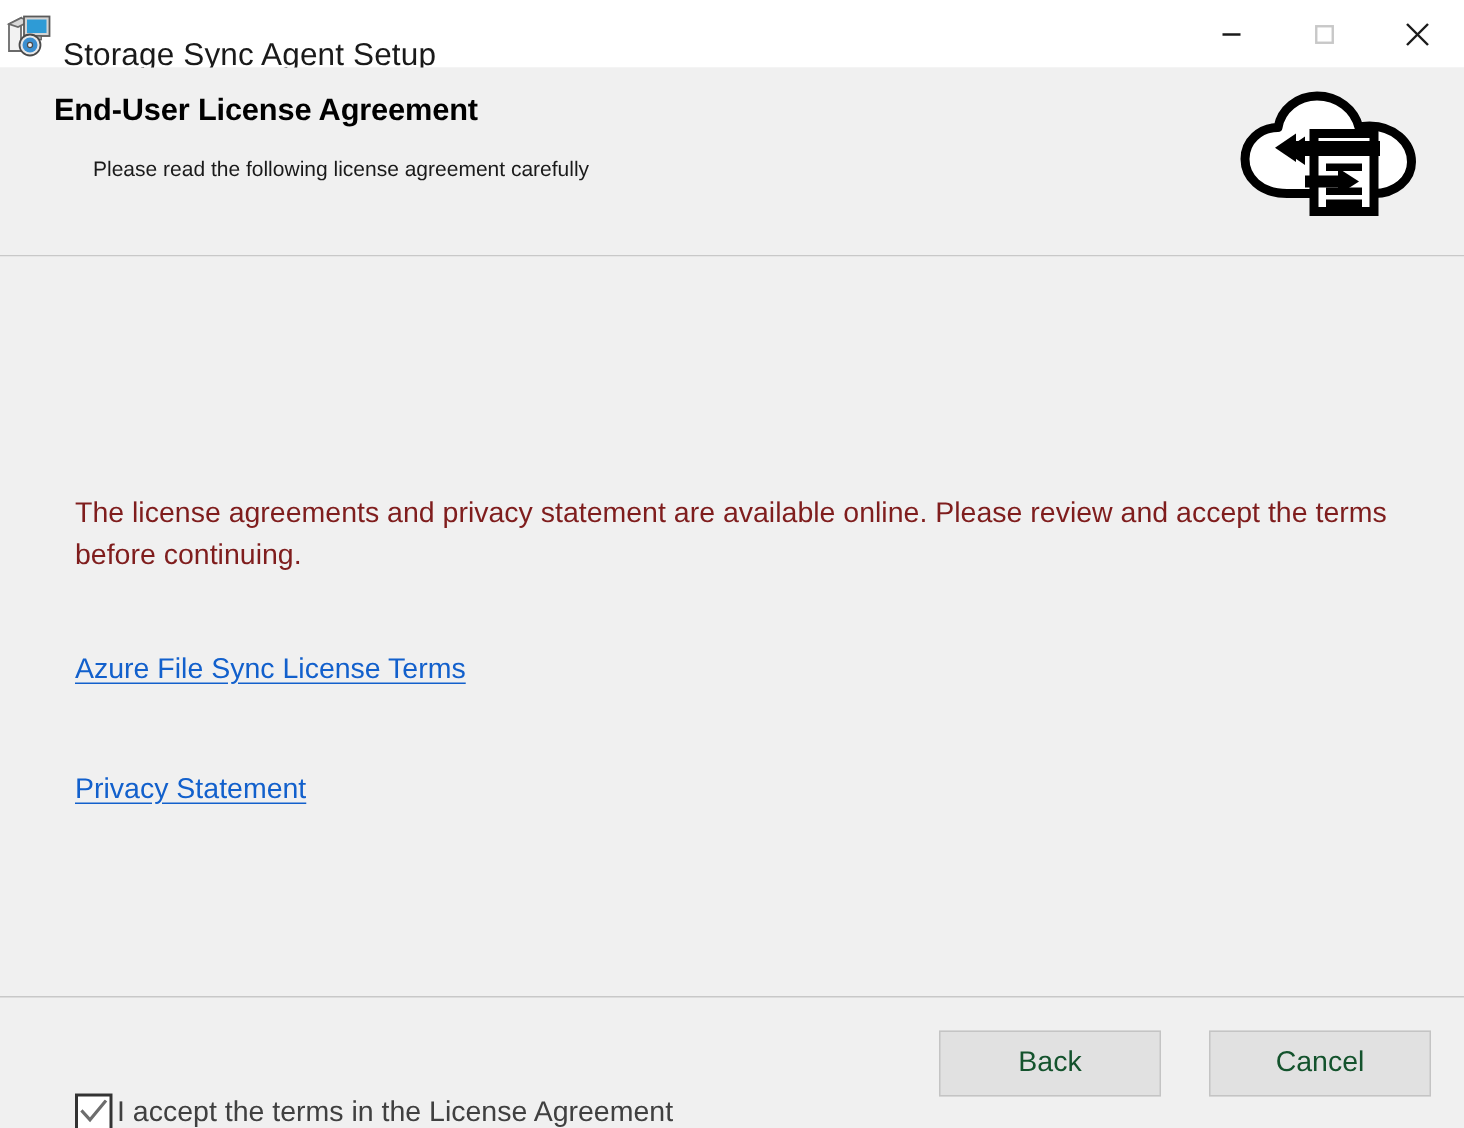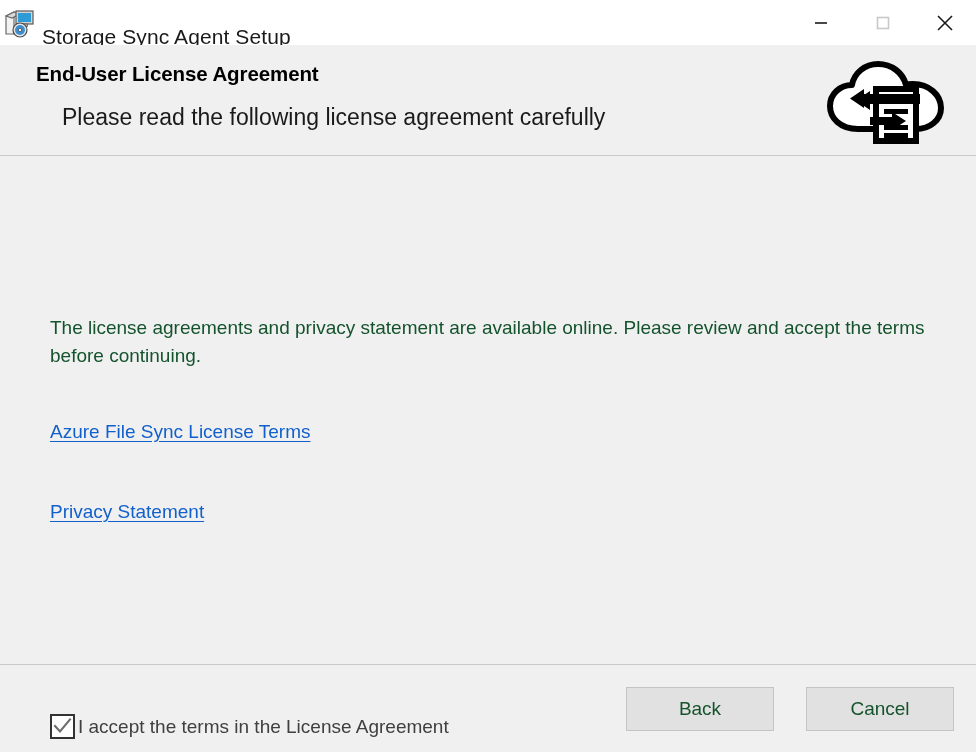--- a/index.html
+++ b/index.html
@@ -64,40 +64,40 @@
     padding: 0;
     cursor: default;
   }
   .caption-btn.min svg line { stroke: #1a1a1a; }
   .caption-btn.max svg rect { stroke: #c8c8c8; }
   .caption-btn.close svg line { stroke: #1a1a1a; }
 
   
   .header {
     flex: 0 0 auto;
-    height: 111px;
+    height: 126px;
     background: #f0f0f0;
     position: relative;
     border-bottom: 1px solid #c8c8c8;
     box-sizing: border-box;
   }
   .header-title {
     position: absolute;
     left: 36px;
     top: 17px;
     font-size: 20.5px;
     font-weight: bold;
     color: #000;
     letter-spacing: -0.1px;
   }
   .header-subtitle {
     position: absolute;
     left: 62px;
     top: 59px;
-    font-size: 23px;
+    font-size: 14px;
     font-weight: 400;
     color: #1a1a1a;
   }
   .header-logo {
     position: absolute;
     right: 22px;
     top: 8px;
     width: 130px;
     height: 96px;
   }
@@ -110,21 +110,21 @@
     border-bottom: 1px solid #c8c8c8;
     box-sizing: border-box;
   }
   .body-text {
     position: absolute;
     left: 50px;
     top: 158px;
     width: 884px;
     font-size: 19px;
     line-height: 28px;
-    color: #14532d;
+    color: #7f1d1d;
   }
   .link {
     position: absolute;
     left: 50px;
     font-size: 19px;
     color: #1260cc;
     text-decoration: underline;
     text-underline-offset: 3px;
     cursor: pointer;
     white-space: nowrap;

